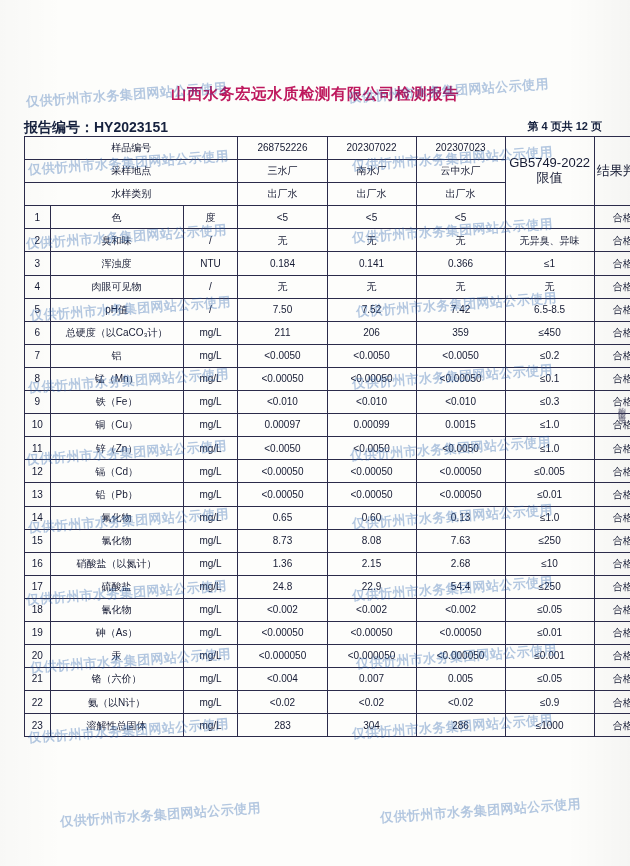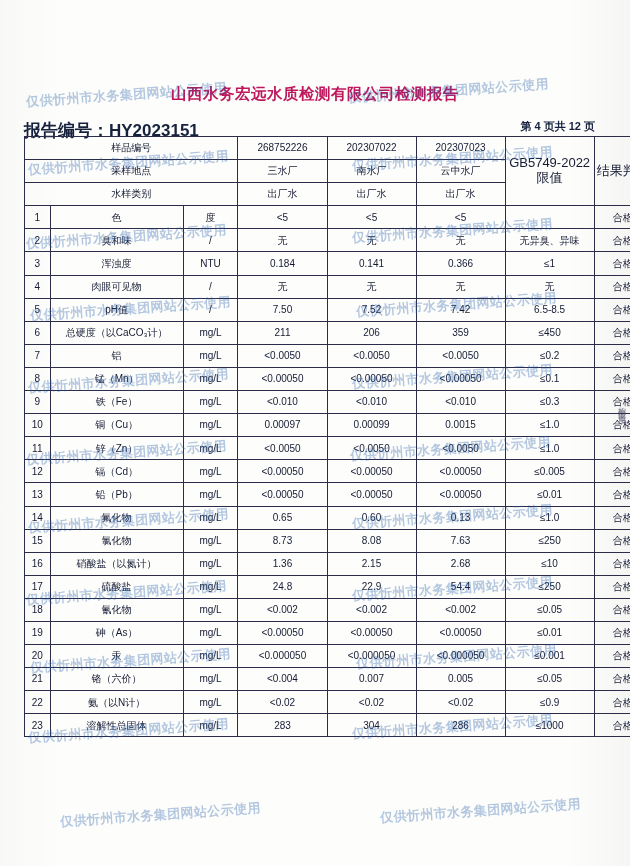--- a/index.html
+++ b/index.html
@@ -25,25 +25,25 @@
   .title{
     position:absolute;left:0;right:0;top:84px;
     text-align:center;
     font-size:15.5px;
     font-weight:bold;
     letter-spacing:0.5px;
     color:#be185d;
   }
   .report-no{
     position:absolute;left:24px;top:119px;
-    font-size:17px;font-weight:bold;
+    font-size:14px;font-weight:bold;
     color:#16213e;
   }
   .page-no{
-    position:absolute;right:35px;top:119px;
+    position:absolute;right:28px;top:119px;
     font-size:11px;font-weight:bold;
     color:#16213e;
   }
   table.main{
     position:absolute;
     left:24px;top:136px;
     width:628px;
     border-collapse:collapse;
     font-size:10px;
     color:#151a33;

